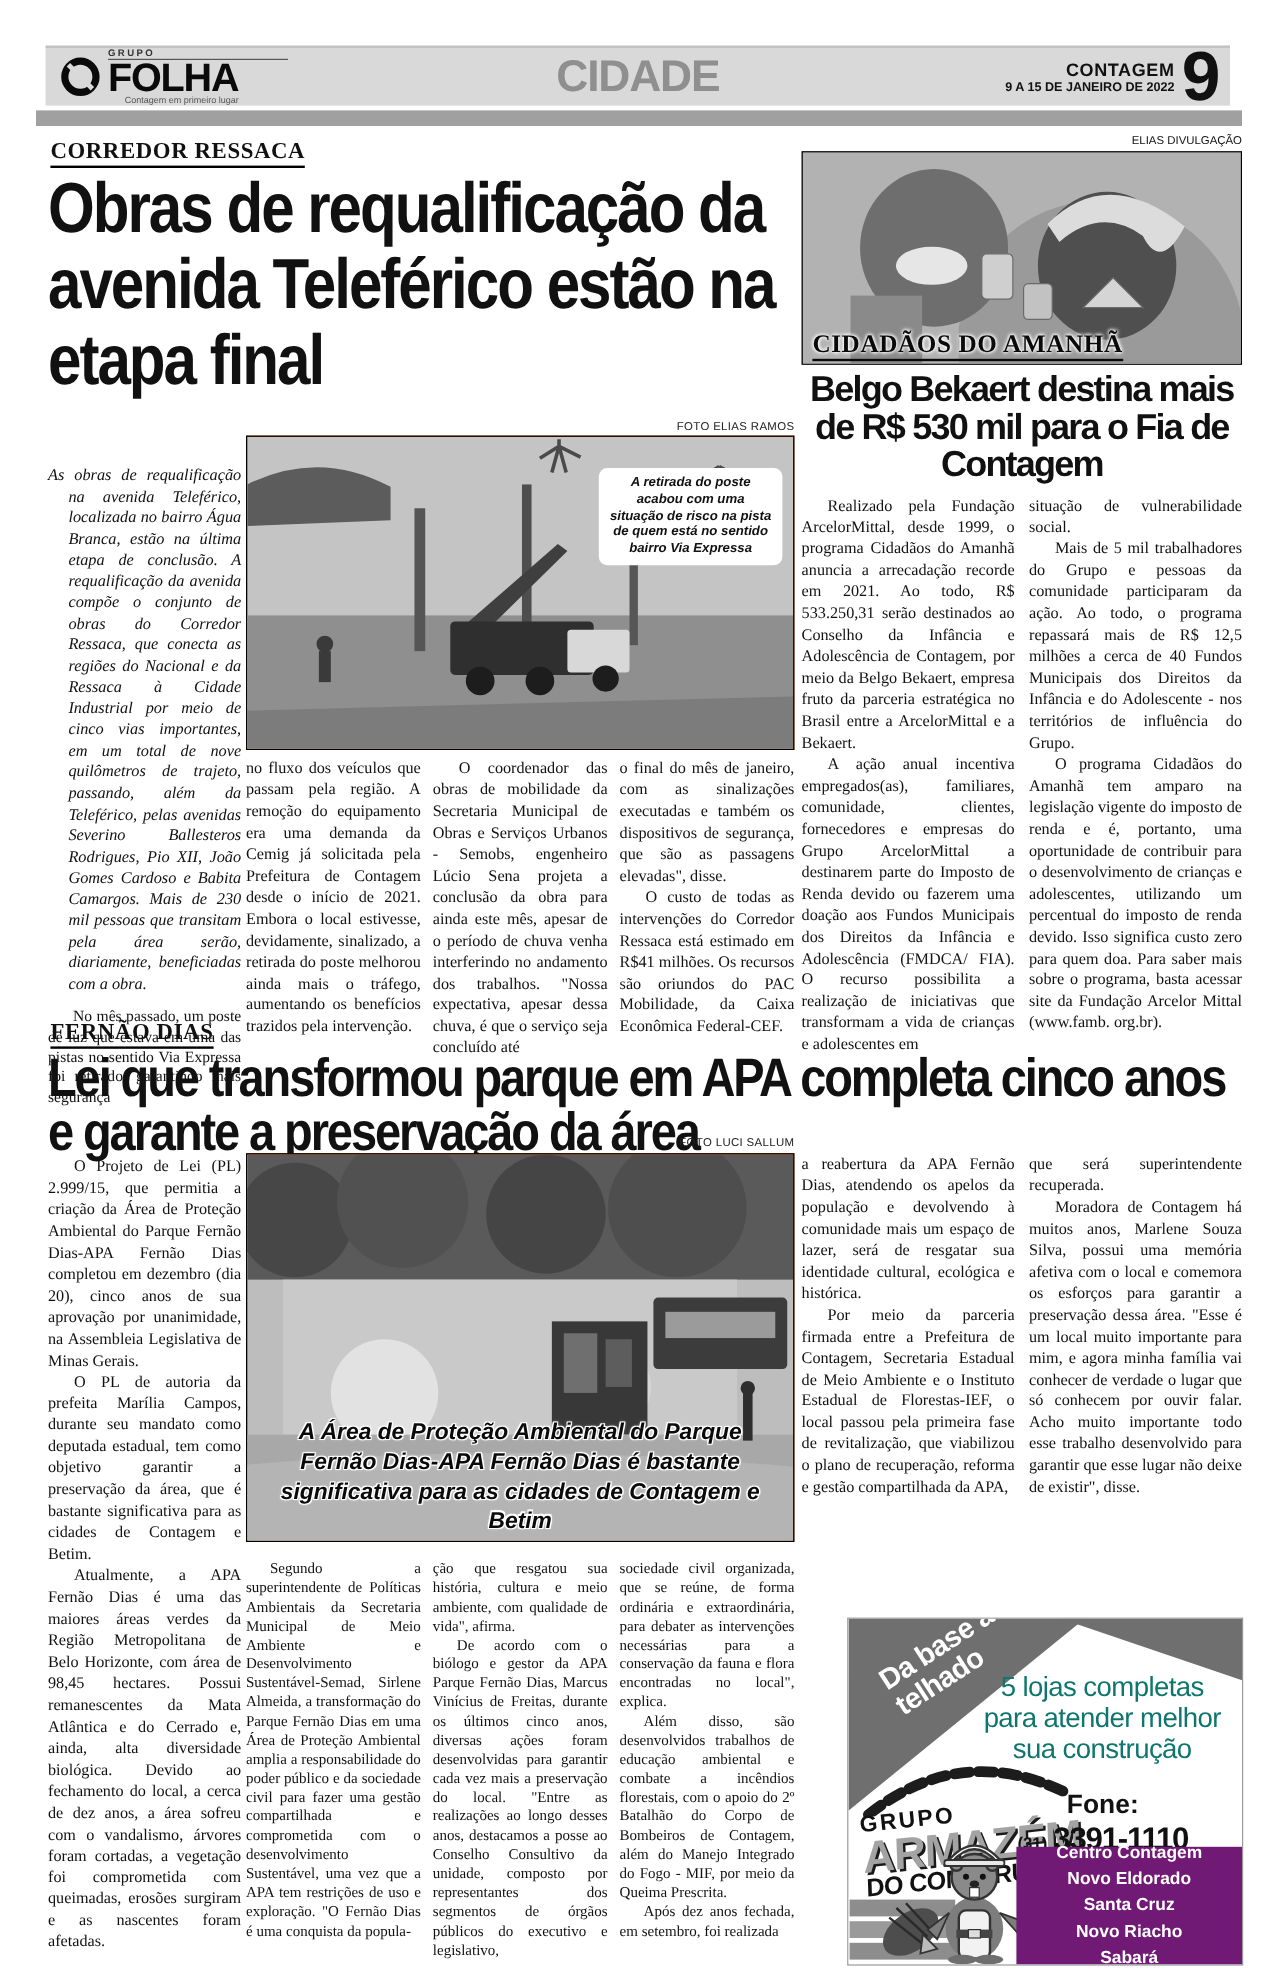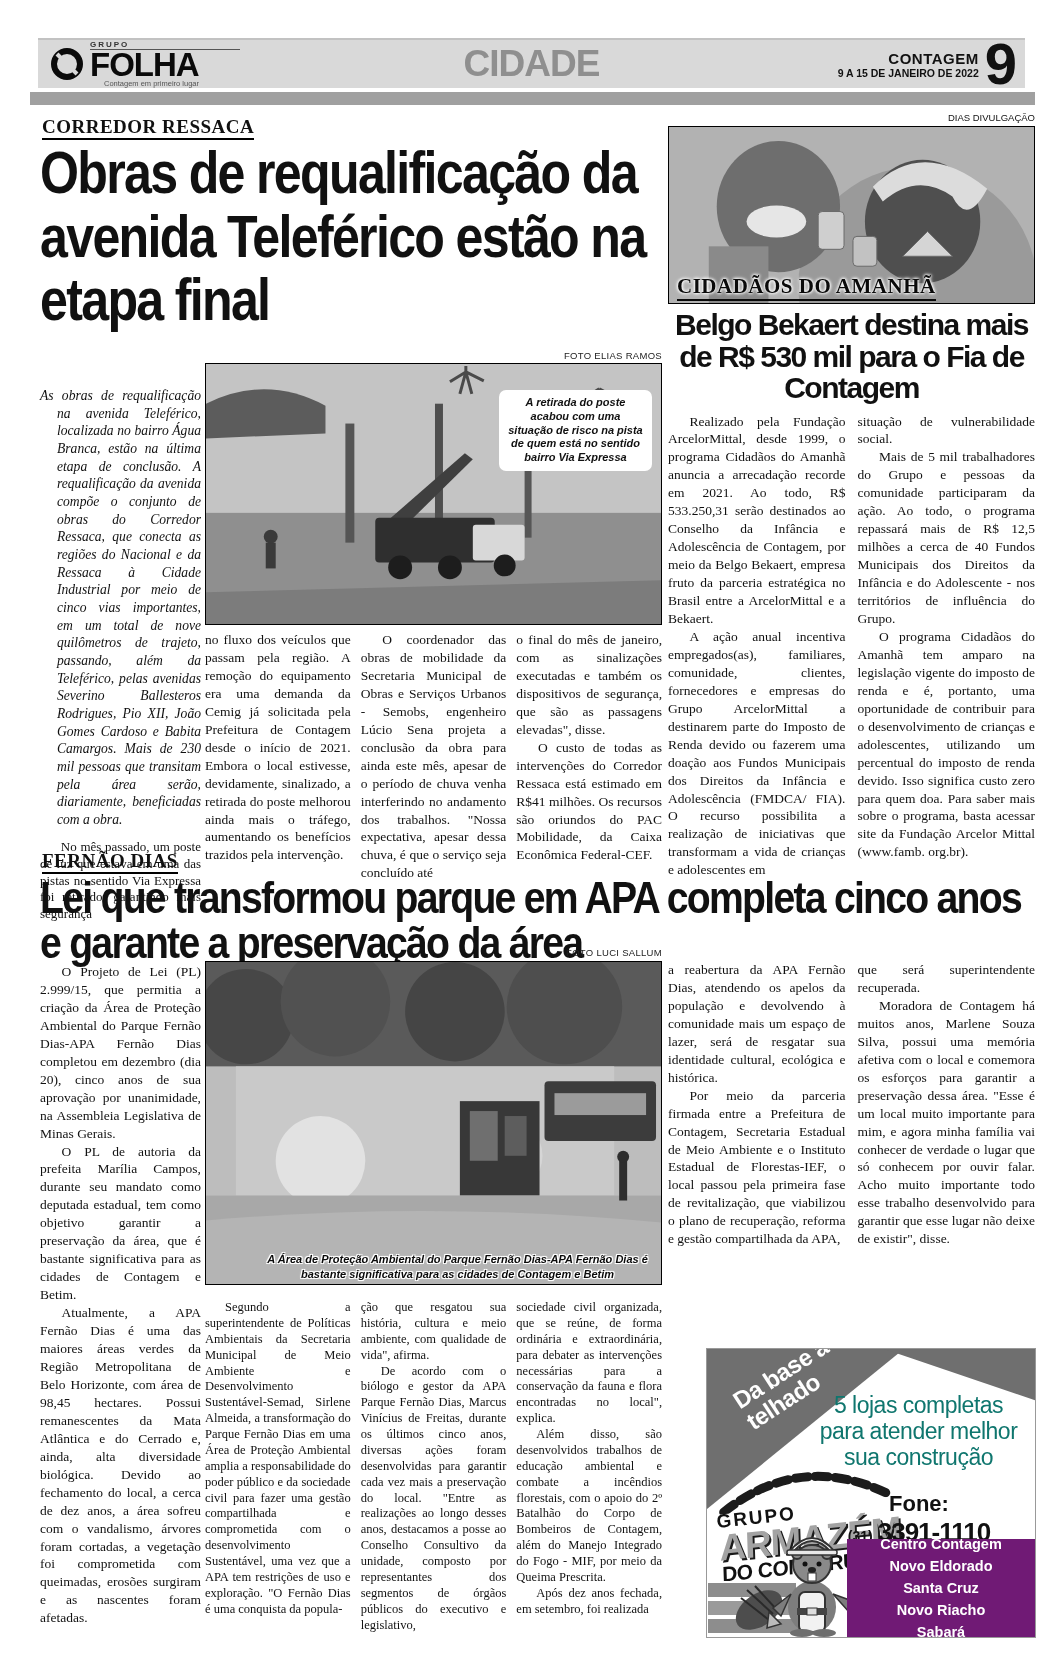--- a/index.html
+++ b/index.html
@@ -71,22 +71,22 @@
   #a2 .cols2 .col { flex:1; }
 
   
   #a3-kicker { left:42px; top:850px; }
   #a3-head { left:40px; top:875px; width:1135px; font-size:45px; transform:scaleX(0.87); line-height:1.0; }
   #a3-credit { left:205px; top:947px; width:457px; }
   #a3-col1 { position:absolute; left:40px; top:963px; width:161px; }
   #a3-photo { left:205px; top:961px; width:457px; height:324px; }
   .cap-overlay { position:absolute; left:0; bottom:3px; width:100%; text-align:center;
                  font-family:"Liberation Sans",sans-serif; font-weight:bold; font-style:italic;
-                 font-size:11px; line-height:1.3; color:#0a0a0a; padding:0 14px;
-                 text-shadow:1px 1px 0 #fff,-1px -1px 0 #fff,1px -1px 0 #fff,-1px 1px 0 #fff,0 0 3px #fff;margin-left:24px; }
+                 font-size:19px; line-height:1.3; color:#0a0a0a; padding:0 14px;
+                 text-shadow:1px 1px 0 #fff,-1px -1px 0 #fff,1px -1px 0 #fff,-1px 1px 0 #fff,0 0 3px #fff; }
   #a3-rcols { left:668px; top:961px; width:367px; gap:12px; }
   #a3-bcols { left:205px; top:1300px; width:457px; }
   #a3-bcols .col { font-size:12.5px; line-height:1.27; }
 
   
   #ad { position:absolute; left:706px; top:1348px; width:330px; height:290px;
         border:1px solid #999; background:#fff; overflow:hidden;
         font-family:"Liberation Sans",sans-serif; }
   .ad-tri-left  { position:absolute; left:0; top:0; width:100%; height:160px; background:#6f6f6f;
                   clip-path:polygon(0 0,60% 0,0 100%); }
@@ -181,21 +181,21 @@
     <div class="col">
       <p class="p-ind">O coordenador das obras de mobilidade da Secretaria Municipal de Obras e Serviços Urbanos - Semobs, engenheiro Lúcio Sena projeta a conclusão da obra para ainda este mês, apesar de o período de chuva venha interferindo no andamento dos trabalhos. "Nossa expectativa, apesar dessa chuva, é que o serviço seja concluído até</p>
     </div>
     <div class="col">
       <p>o final do mês de janeiro, com as sinalizações executadas e também os dispositivos de segurança, que são as passagens elevadas", disse.</p>
       <p class="p-ind">O custo de todas as intervenções do Corredor Ressaca está estimado em R$41 milhões. Os recursos são oriundos do PAC Mobilidade, da Caixa Econômica Federal-CEF.</p>
     </div>
   </div>
 
   <section id="a2">
-    <div class="credit2">DIAS DIVULGAÇÃO</div>
+    <div class="credit2">ELIAS DIVULGAÇÃO</div>
     <div class="photo2">
       <svg viewBox="0 0 367 178" preserveAspectRatio="none">
         <rect width="367" height="178" fill="#b2b2b2"></rect>
         <circle cx="250" cy="160" r="120" fill="#9a9a9a"></circle>
         <ellipse cx="110" cy="80" rx="62" ry="66" fill="#6e6e6e"></ellipse>
         <ellipse cx="108" cy="95" rx="30" ry="16" fill="#e6e6e6"></ellipse>
         <ellipse cx="255" cy="95" rx="58" ry="62" fill="#4f4f4f"></ellipse>
         <path d="M205 60 Q255 10 320 62 Q300 100 285 70 Q250 45 215 75 Z" fill="#dcdcdc"></path>
         <rect x="150" y="85" width="26" height="38" rx="4" fill="#cfcfcf" stroke="#6a6a6a"></rect>
         <rect x="185" y="110" width="24" height="30" rx="4" fill="#c2c2c2" stroke="#6a6a6a"></rect>

